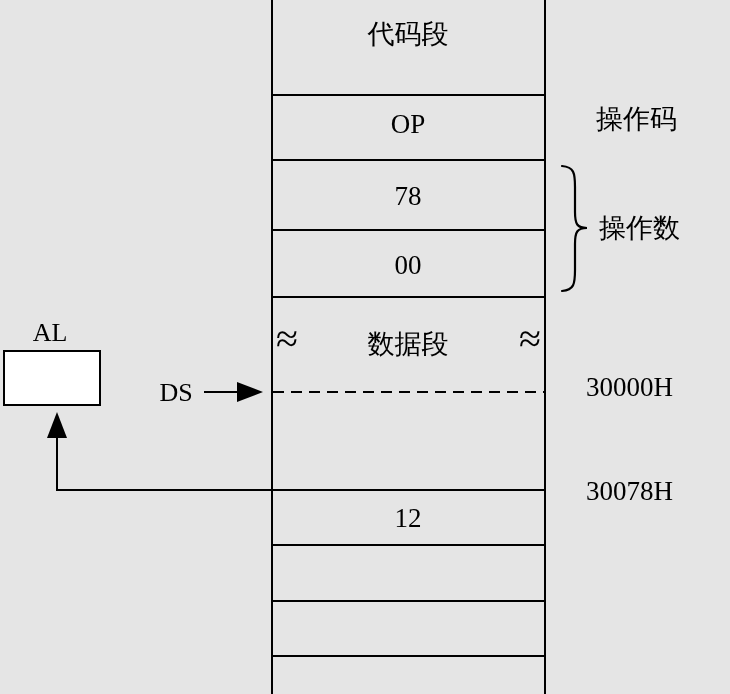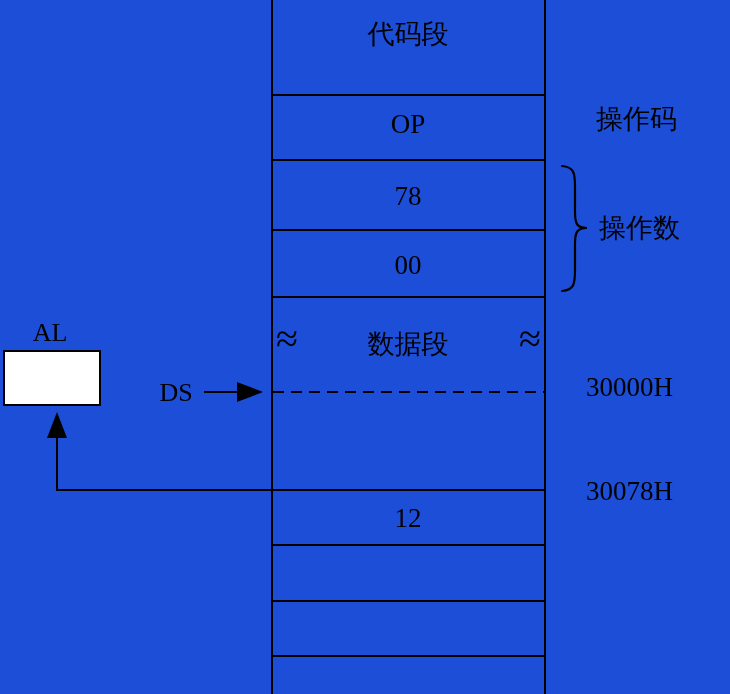--- a/index.html
+++ b/index.html
@@ -4,21 +4,21 @@
 <style>
   html, body {
     margin: 0;
     padding: 0;
     background: #ffffff;
   }
   .stage {
     position: relative;
     width: 730px;
     height: 694px;
-    background: #1d4ed8;
+    background: #e5e5e5;
     overflow: hidden;
     font-family: "Liberation Serif", "DejaVu Serif", serif;
   }
   svg {
     position: absolute;
     left: 0;
     top: 0;
     display: block;
   }
   .ln {

